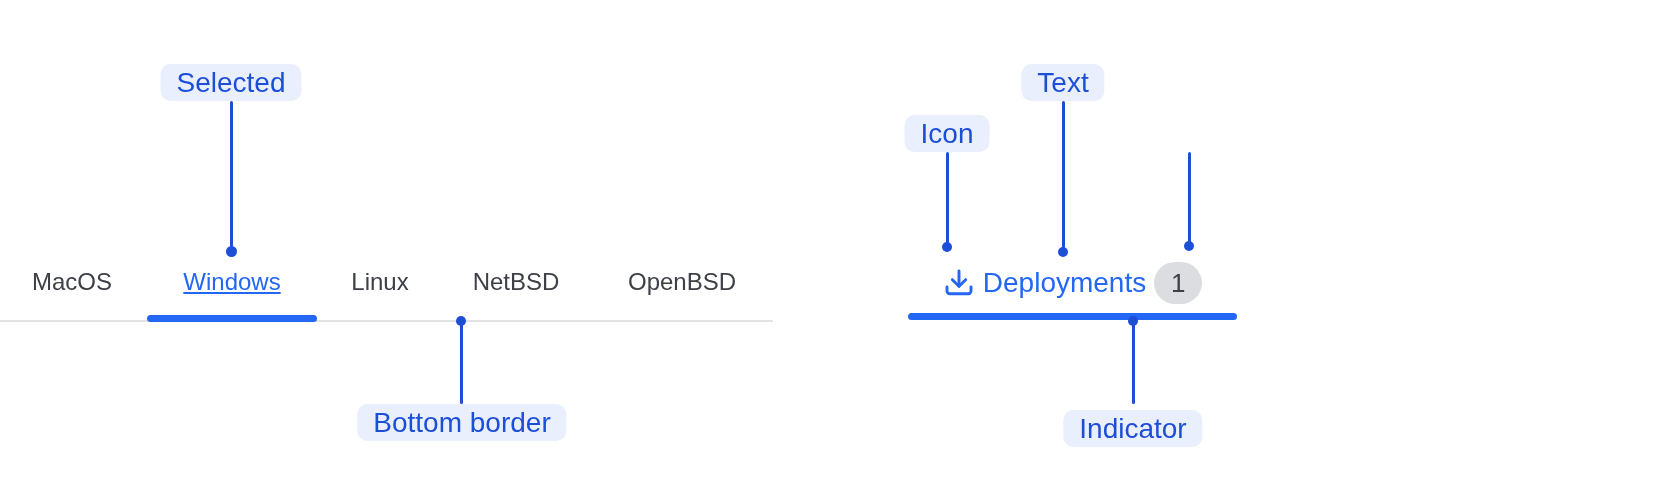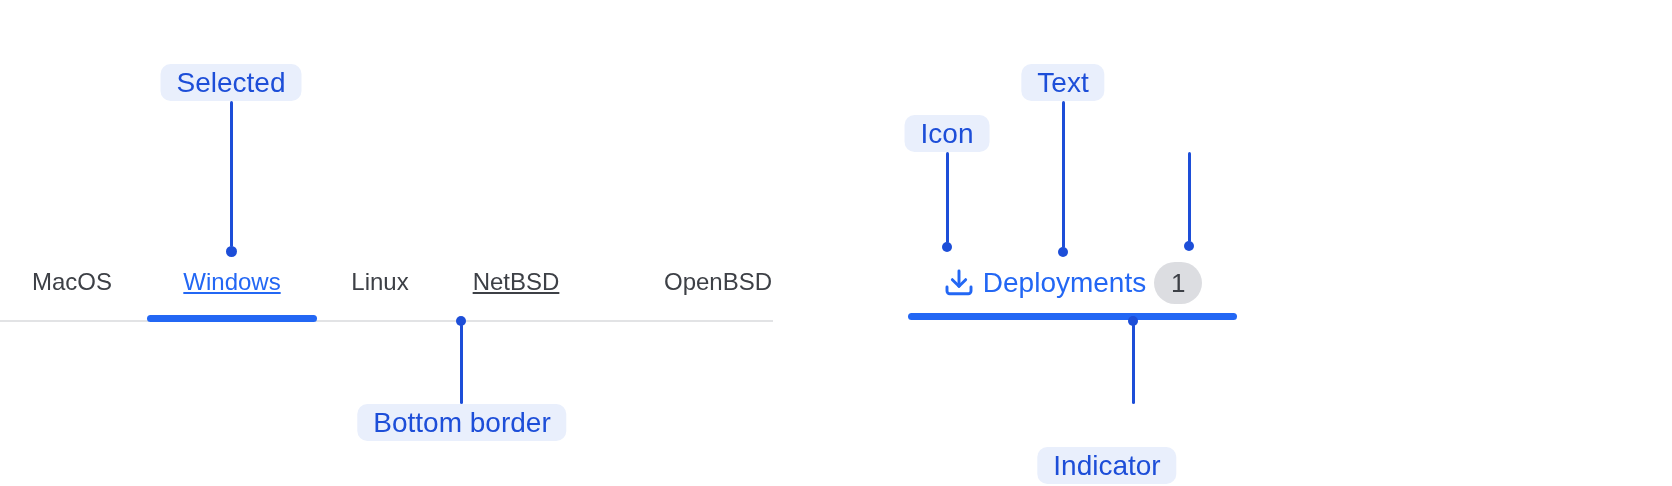--- a/index.html
+++ b/index.html
@@ -106,22 +106,22 @@
 
 <div class="stage">
 
   <div class="callout" style="left:231px;top:64px;">Selected</div>
   <div class="ann-line" style="left:229.5px;top:101px;height:146px;"></div>
   <div class="ann-dot dot11" style="left:225.5px;top:245.5px;"></div>
 
   <span class="tab-label" style="left:72px;">MacOS</span>
   <span class="tab-label selected" style="left:232px;text-decoration:underline;">Windows</span>
   <span class="tab-label" style="left:380px;">Linux</span>
-  <span class="tab-label" style="left:516px;text-decoration:underline;">NetBSD</span>
-  <span class="tab-label" style="left:682px;margin-left:36px;">OpenBSD</span>
+  <span class="tab-label" style="left:516px;">NetBSD</span>
+  <span class="tab-label" style="left:682px;">OpenBSD</span>
 
   <div class="tabs-border"></div>
   <div class="tabs-underline"></div>
 
   <div class="ann-dot dot10" style="left:456px;top:316px;"></div>
   <div class="ann-line" style="left:459.5px;top:324px;height:80px;"></div>
   <div class="callout" style="left:462px;top:404px;">Bottom border</div>
 
   <div class="callout" style="left:947px;top:115px;">Icon</div>
   <div class="ann-line" style="left:945.5px;top:152px;height:91px;"></div>
@@ -141,15 +141,15 @@
       <path d="M12 14.5V3"></path>
     </svg>
     <span class="deploy-text">Deployments</span>
     <span class="deploy-badge">1</span>
   </div>
 
   <div class="deploy-indicator"></div>
 
   <div class="ann-dot dot10" style="left:1128px;top:316px;"></div>
   <div class="ann-line" style="left:1131.5px;top:324px;height:80px;"></div>
-  <div class="callout" style="left:1107px;top:410px;margin-top:37px;">Indicator</div>
+  <div class="callout" style="left:1133px;top:410px;">Indicator</div>
 
 </div>
 
 </body></html>

